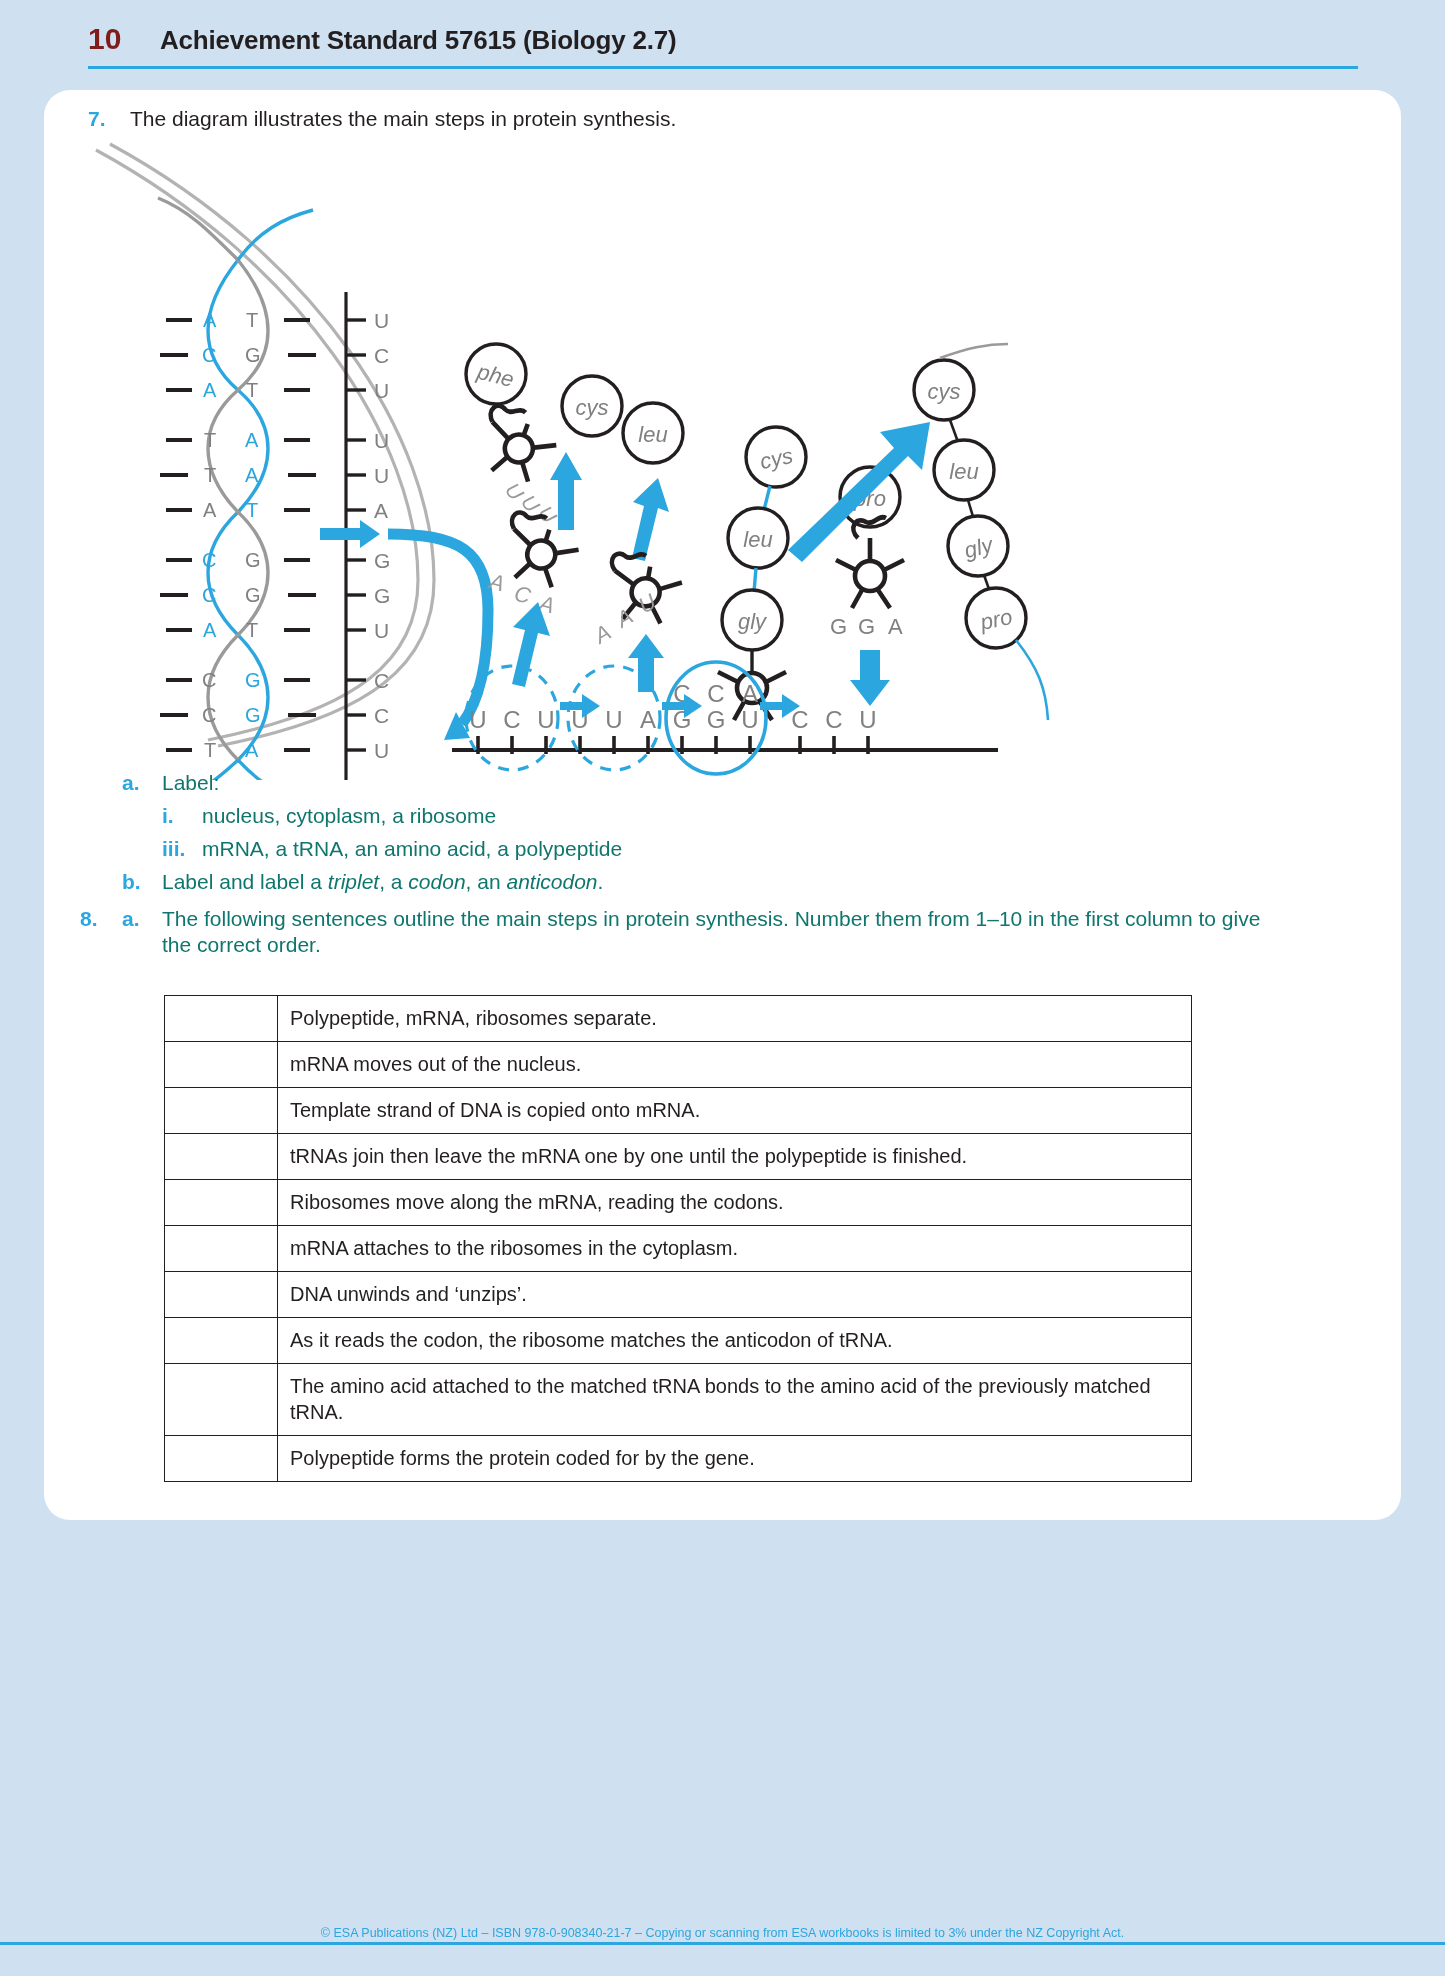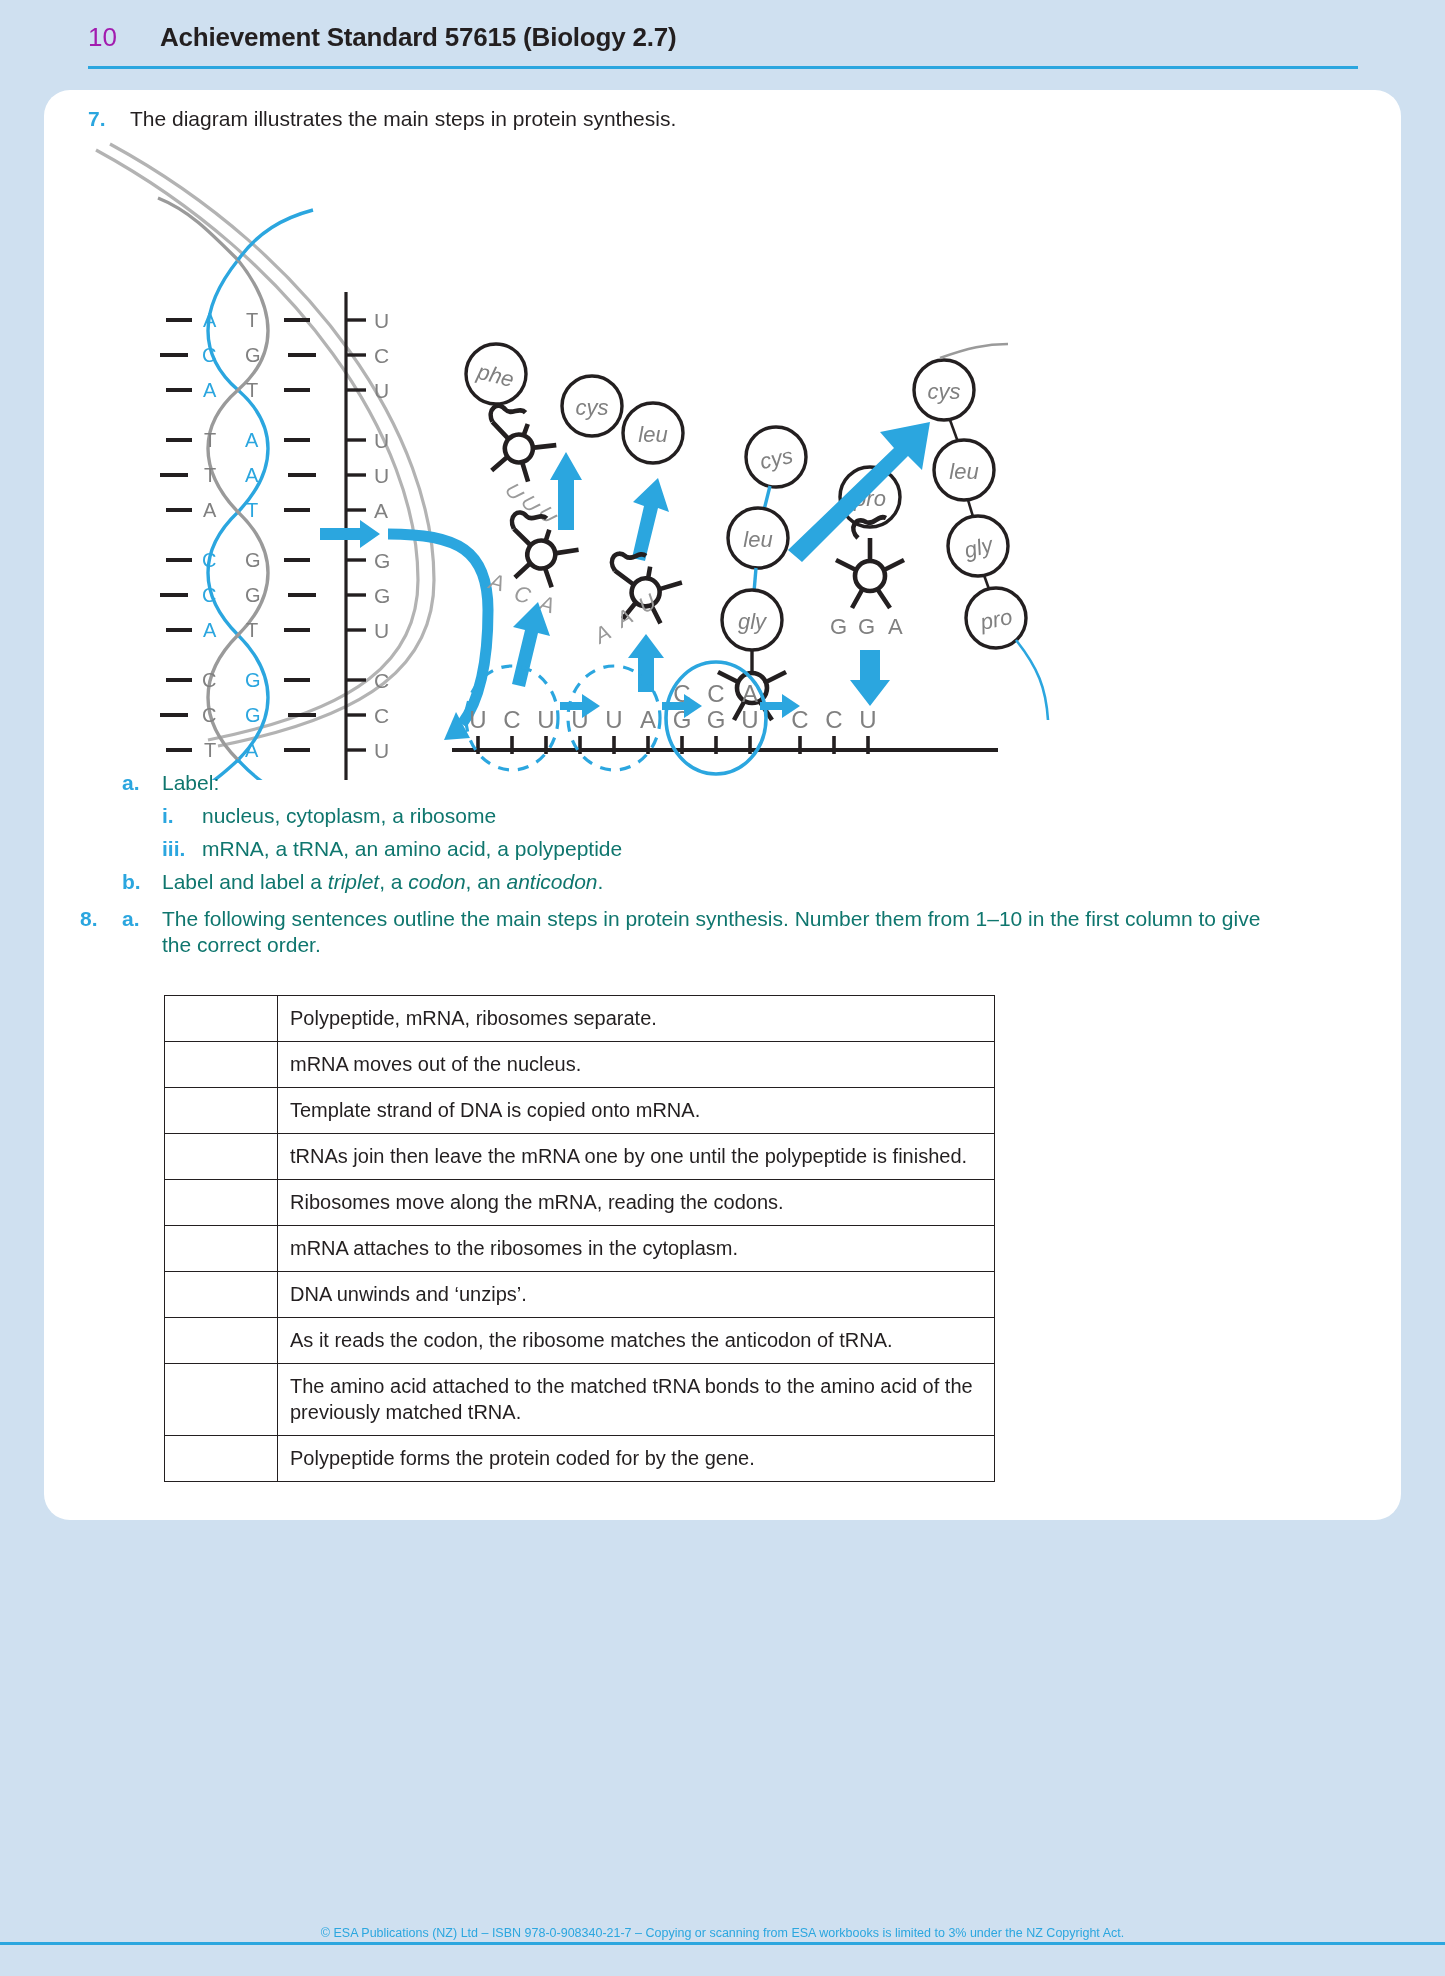--- a/index.html
+++ b/index.html
@@ -23,23 +23,23 @@
     height: 78px;
   }
   #header-row {
     position: absolute;
     left: 88px;
     top: 22px;
     display: flex;
     align-items: baseline;
   }
   #page-number {
-    font-size: 26px;
-    font-weight: normal;
-    color: #a21caf;
+    font-size: 30px;
+    font-weight: bold;
+    color: #7f1d1d;
     width: 72px;
   }
   #header-title {
     font-size: 26px;
     font-weight: bold;
     color: #231f20;
     letter-spacing: -0.2px;
   }
   #header-rule {
     position: absolute;
@@ -126,21 +126,21 @@
   .indent-8  { margin-left: 36px; margin-top: 10px; }
   .indent-8 .lbl8 { width: 42px; color:#2ba6df; font-weight:bold; font-size:21px; flex:none; }
   .indent-8 .lbla { width: 40px; color:#2ba6df; font-weight:bold; font-size:21px; flex:none; }
   #q8-text { max-width: 1100px; }
 
   
   #order-table {
     position: absolute;
     left: 120px;
     top: 905px;
-    width: 831px;
+    width: 1028px;
     border-collapse: collapse;
   }
   #order-table td {
     border: 1.5px solid #231f20;
     font-size: 20px;
     color: #231f20;
     padding: 9px 12px 10px 12px;
     line-height: 1.3;
     vertical-align: top;
   }

